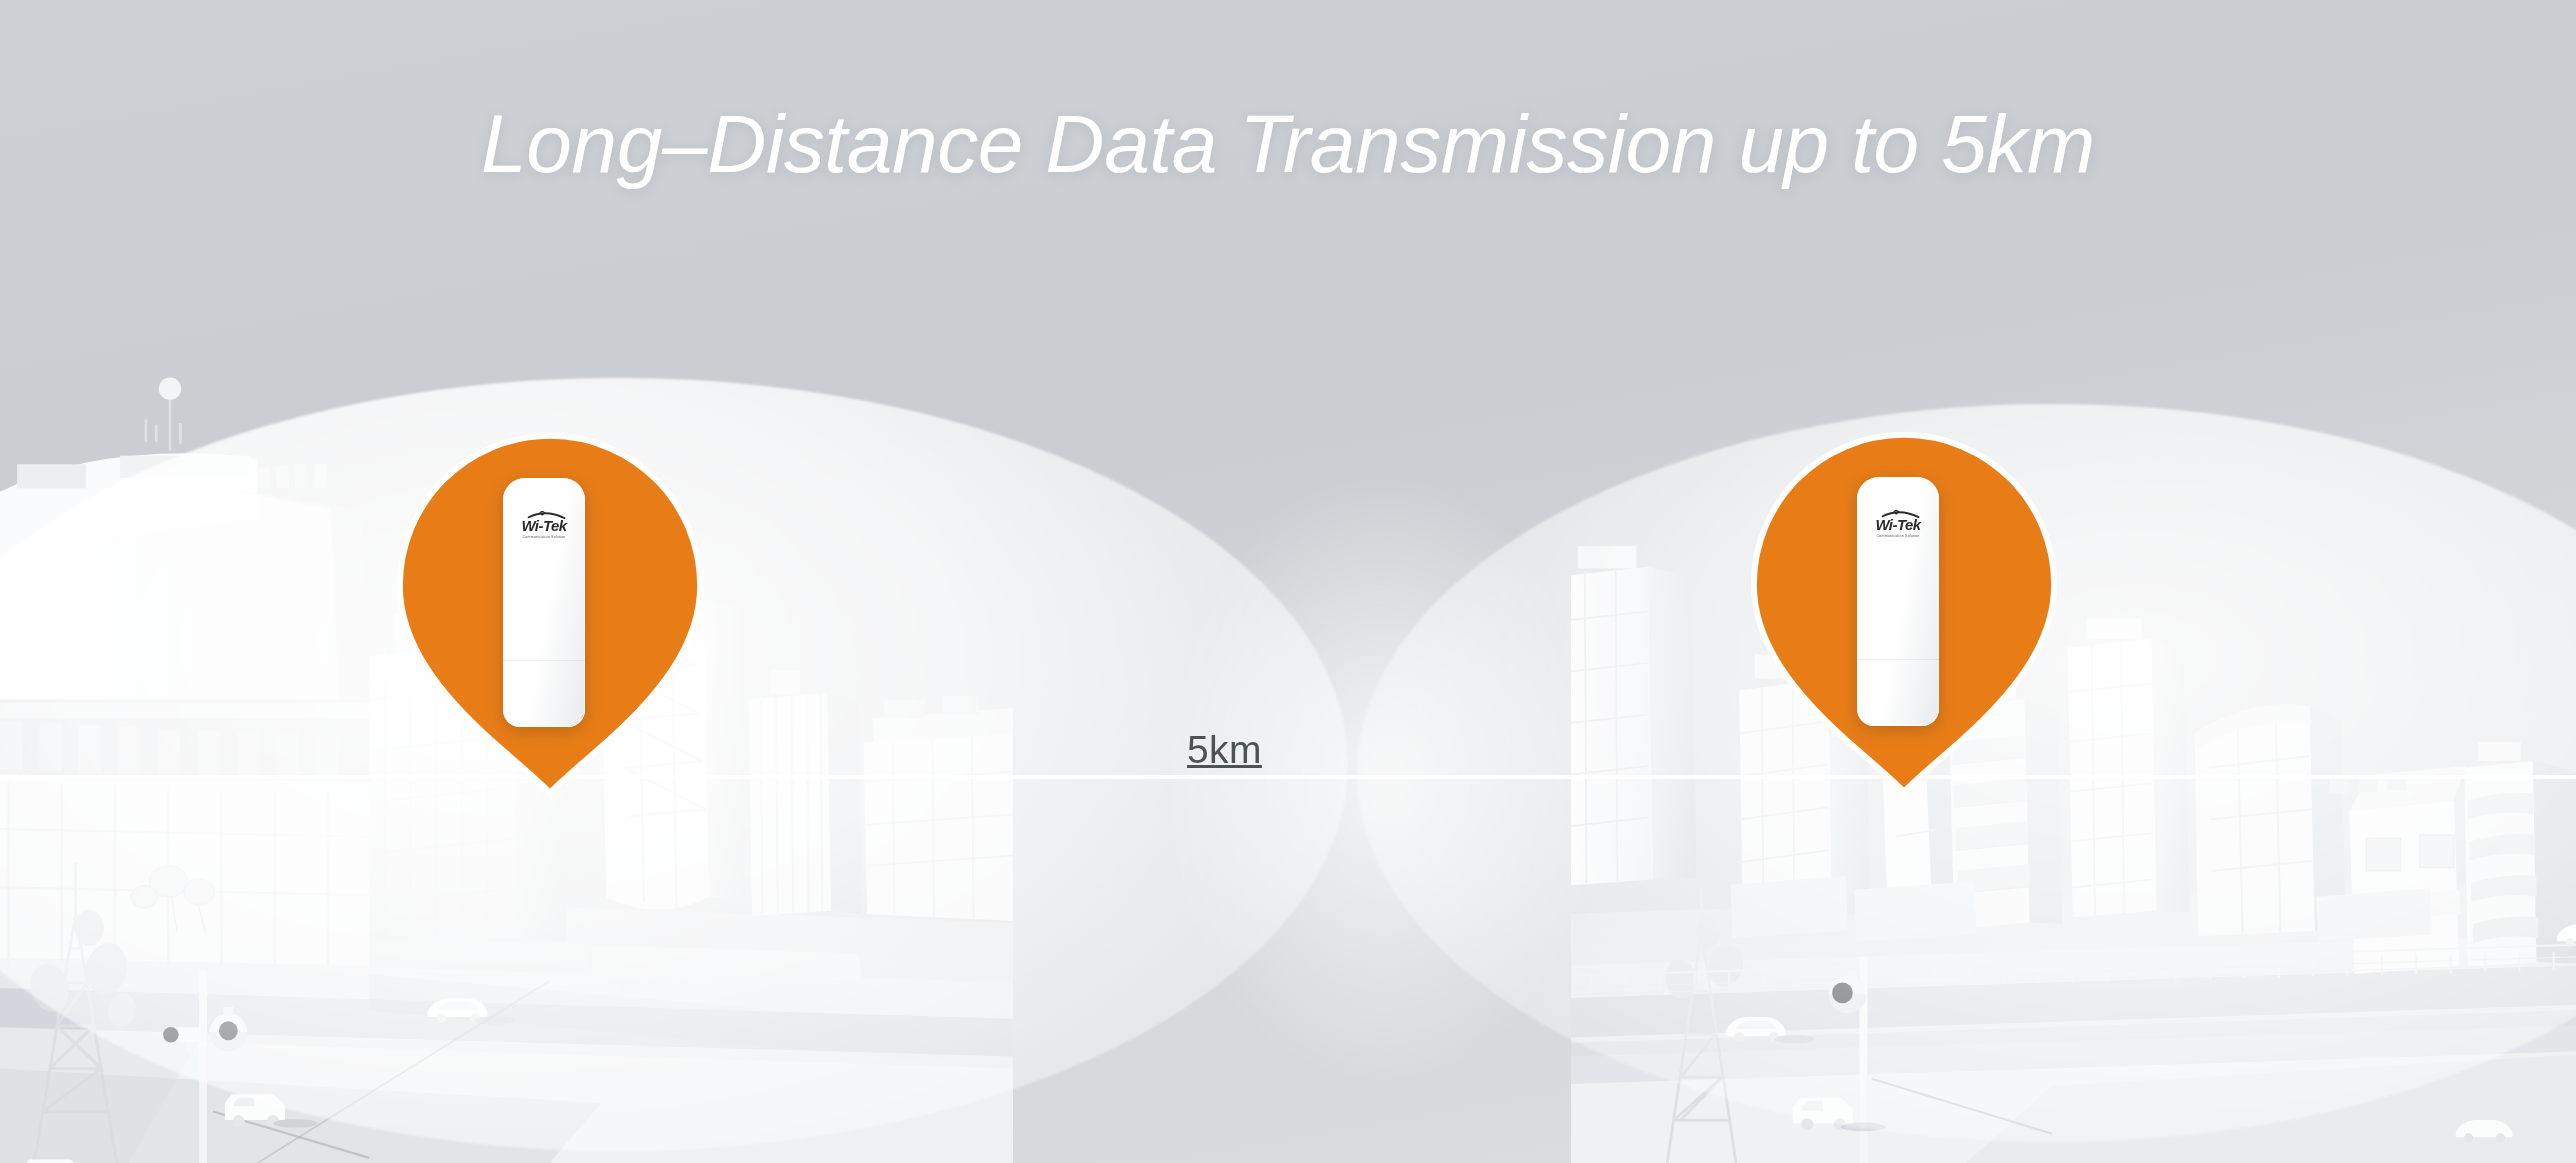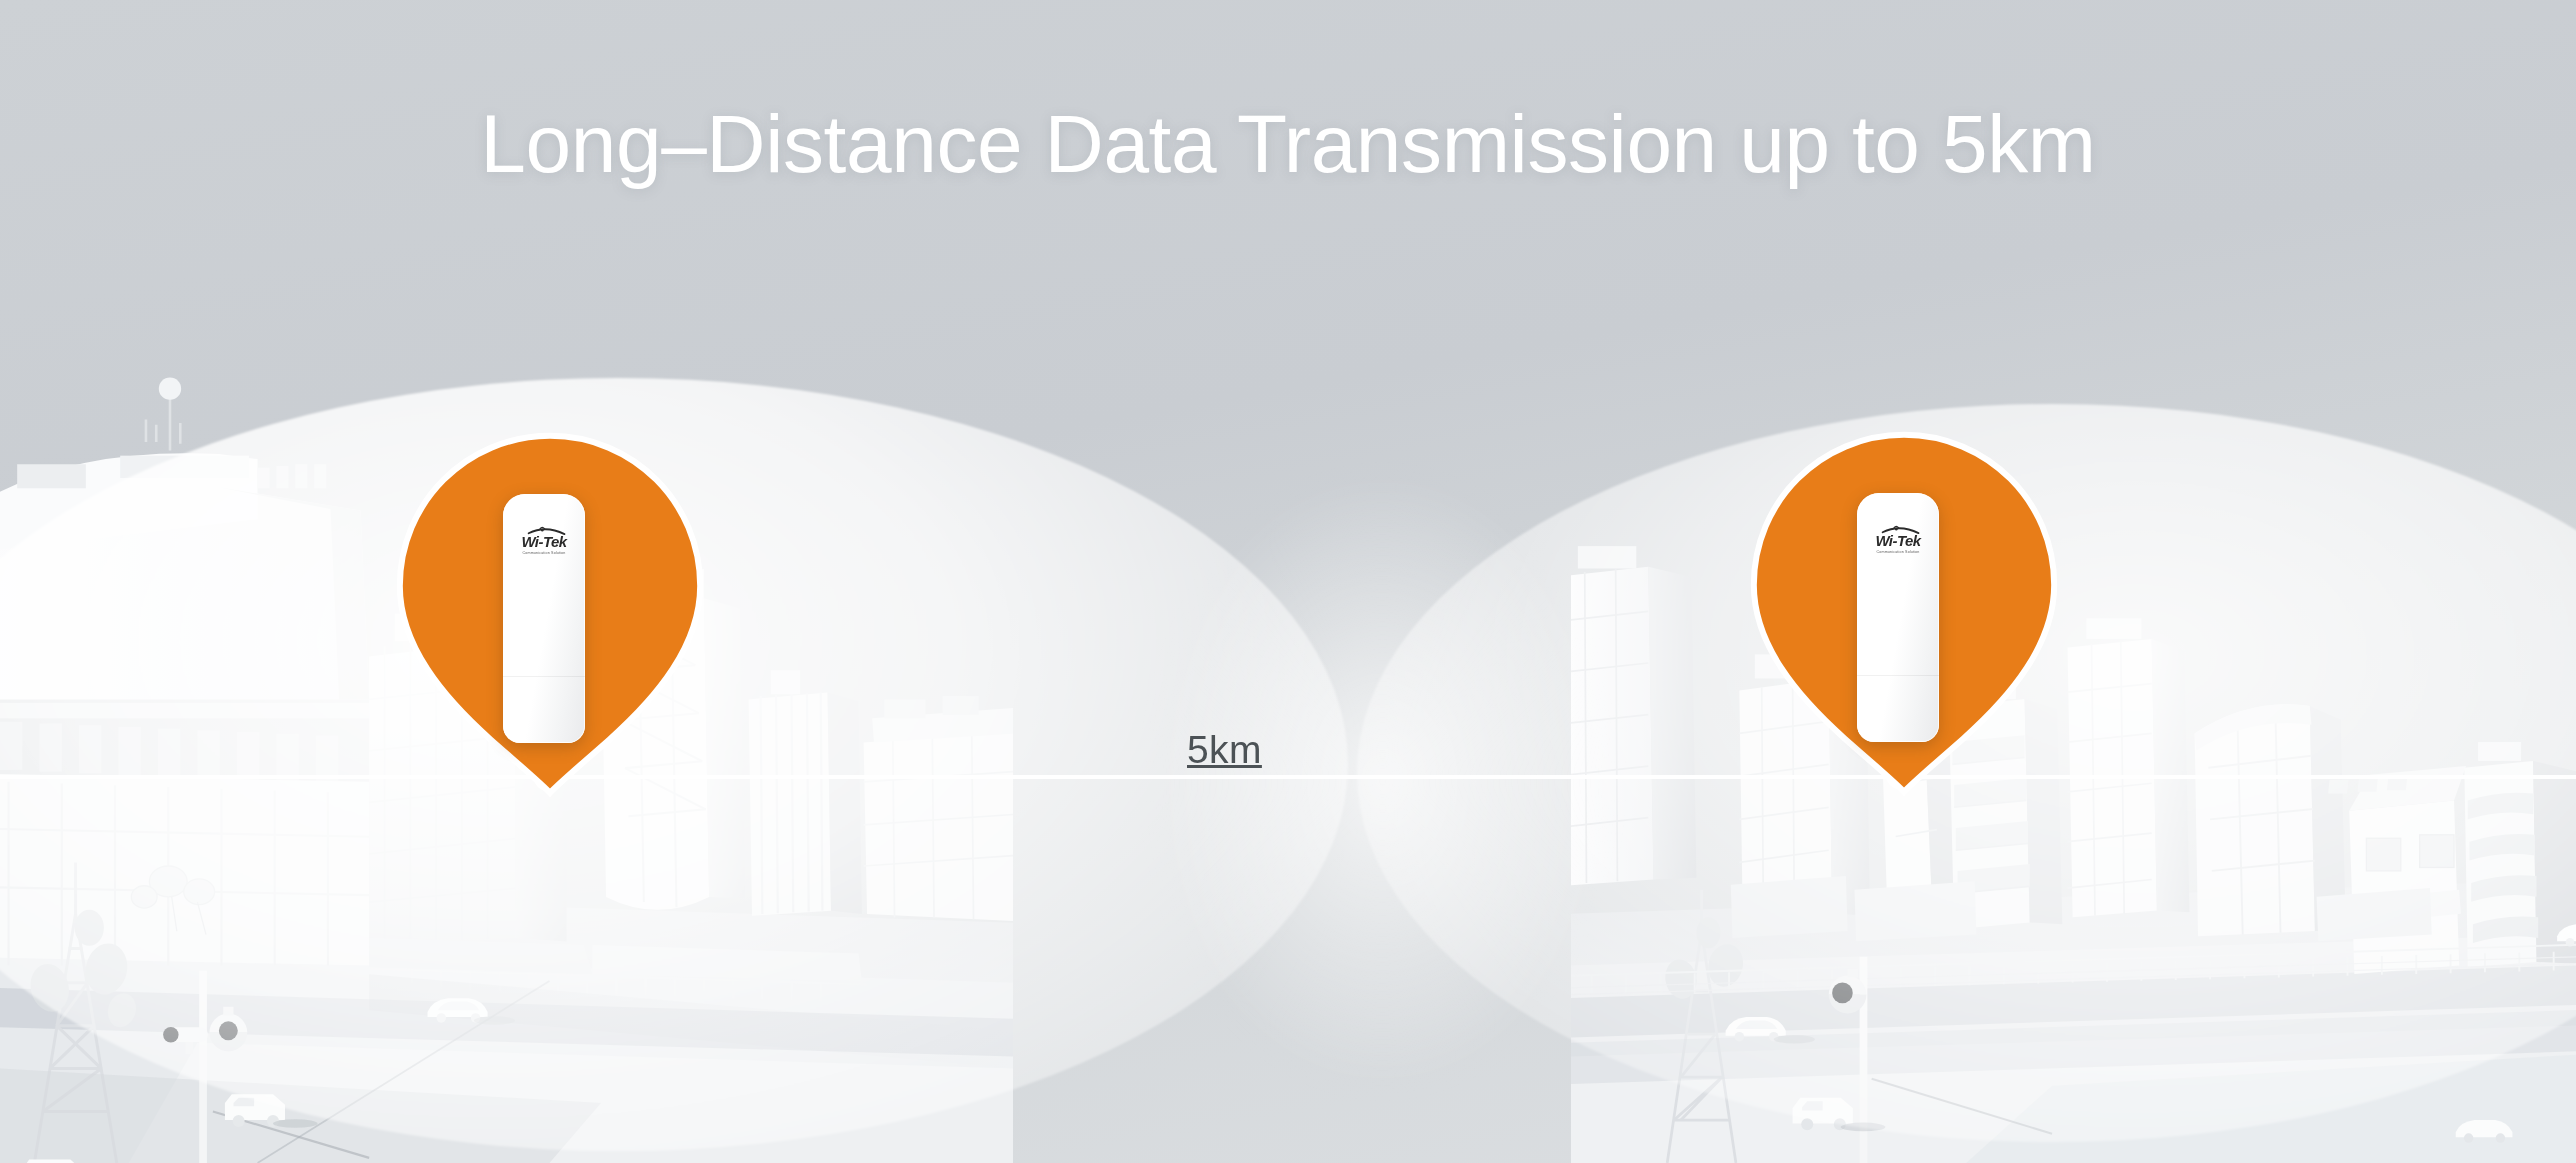--- a/index.html
+++ b/index.html
@@ -70,35 +70,35 @@
   }
 
   
   #page-title{
     position:absolute;left:0;top:103px;width:2576px;
     text-align:center;
     font-size:82px;font-weight:400;color:#ffffff;
     letter-spacing:-0.4px;
     line-height:1;
     text-shadow:0 1.7px 12px rgba(120,128,136,.22);
+    font-style:italic;
   }
 
   
   .pin{position:absolute;}
   #pin-left{left:391px;top:429px;width:318px;height:369px;}
   #pin-right{left:1745px;top:428px;width:318px;height:369px;}
   .pin svg{display:block;width:100%;height:100%;}
 
   
   .device{
     position:absolute;
     background:linear-gradient(100deg,#ffffff 0%,#ffffff 52%,#f3f4f5 78%,#e9eaec 100%);
     border-radius:22px 22px 17px 17px;
     box-shadow:0 4.3px 15.5px rgba(90,60,20,.30), inset 0 0 0 0.9px rgba(255,255,255,.9);
-    margin-top:16px;
   }
   #device-left{left:503px;top:478px;width:82px;height:249px;}
   #device-right{left:1857px;top:477px;width:82px;height:249px;}
   .device .seam{
     position:absolute;left:0;right:0;top:182px;height:0.9px;
     background:rgba(0,0,0,.055);
   }
   .device .gloss{
     position:absolute;left:3.4px;top:3.4px;width:29px;bottom:5.2px;
     border-radius:19px 0 0 13.7px;

